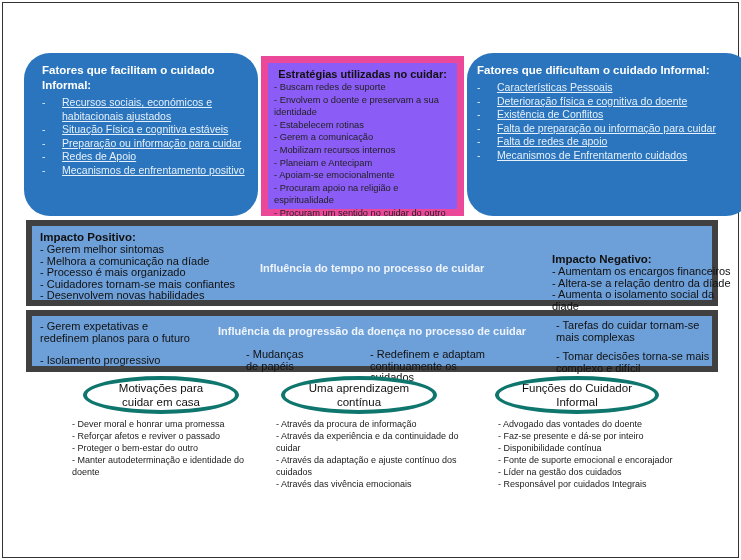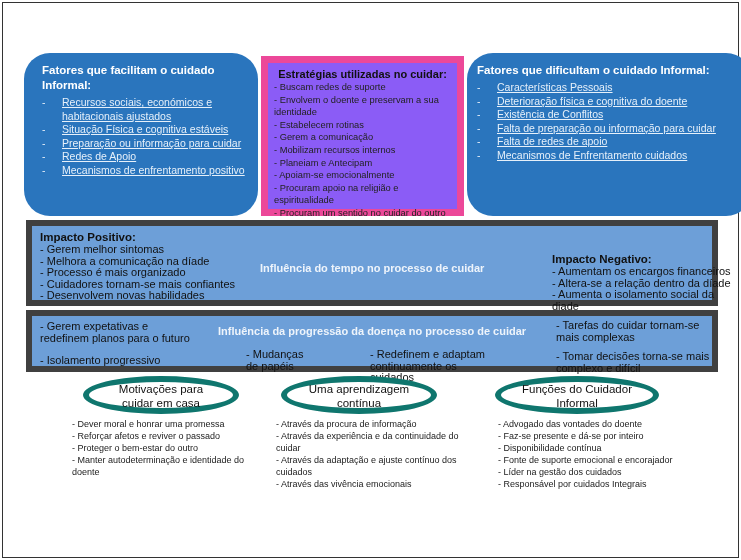--- a/index.html
+++ b/index.html
@@ -16,21 +16,21 @@
 
   .strat { background:#8b5cf6; border:7px solid #ec4899; padding:4px 6px; }
   .strat .title { font-weight:bold; font-size:11px; text-align:center; line-height:14px; color:#111; }
   .strat .item { font-size:9.3px; line-height:12.6px; color:#222; }
 
   .band { background:#6d9fd8; border:6px solid #404040; }
   .band .center-title { position:absolute; color:#eef4fb; font-weight:bold; font-size:11px; white-space:nowrap; }
   .band .hdr { font-weight:bold; font-size:11.5px; color:#111; line-height:14px; }
   .band .txt { font-size:11px; line-height:11.6px; color:#111; }
 
-  .ellipse { border:6px solid #0f766e; border-radius:50%; background:#fff; display:flex; align-items:flex-start; justify-content:center; text-align:center; }
+  .ellipse { border:4px solid #0f766e; border-radius:50%; background:#fff; display:flex; align-items:center; justify-content:center; text-align:center; }
   .ellipse span { font-size:11.5px; line-height:14px; color:#111; }
   .list .item { font-size:9px; line-height:12px; color:#222; }
 </style>
 </head>
 <body>
 
 <div class="frame"></div>
 
 <div class="abs rbox" style="left:24px; top:53px; width:234px; height:163px;">
   <div class="title">Fatores que facilitam o cuidado Informal:</div>

